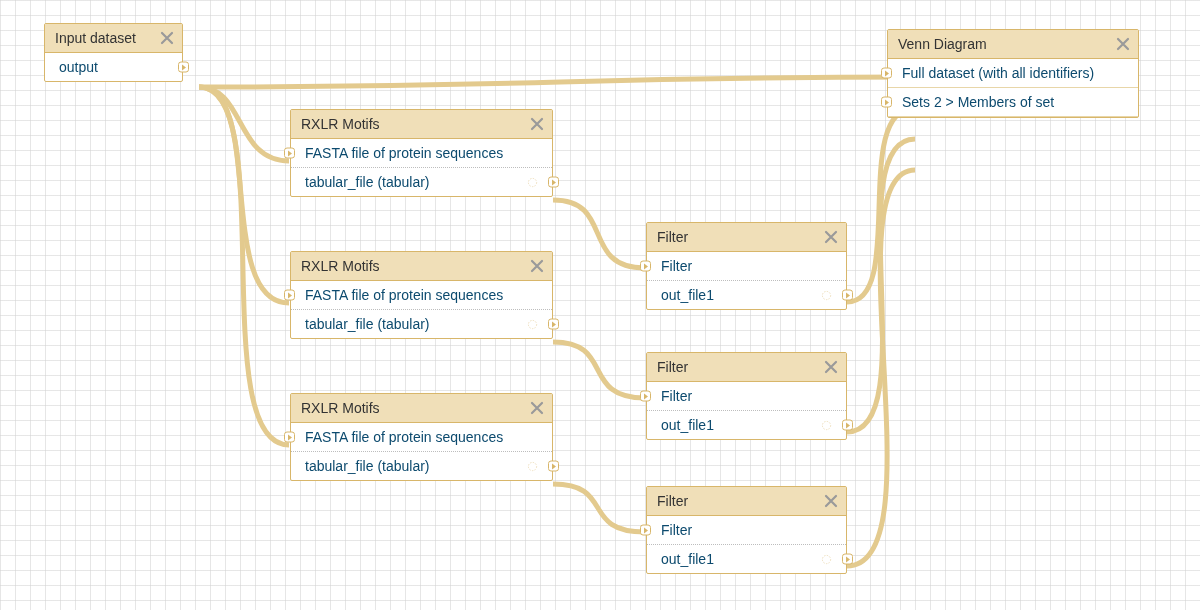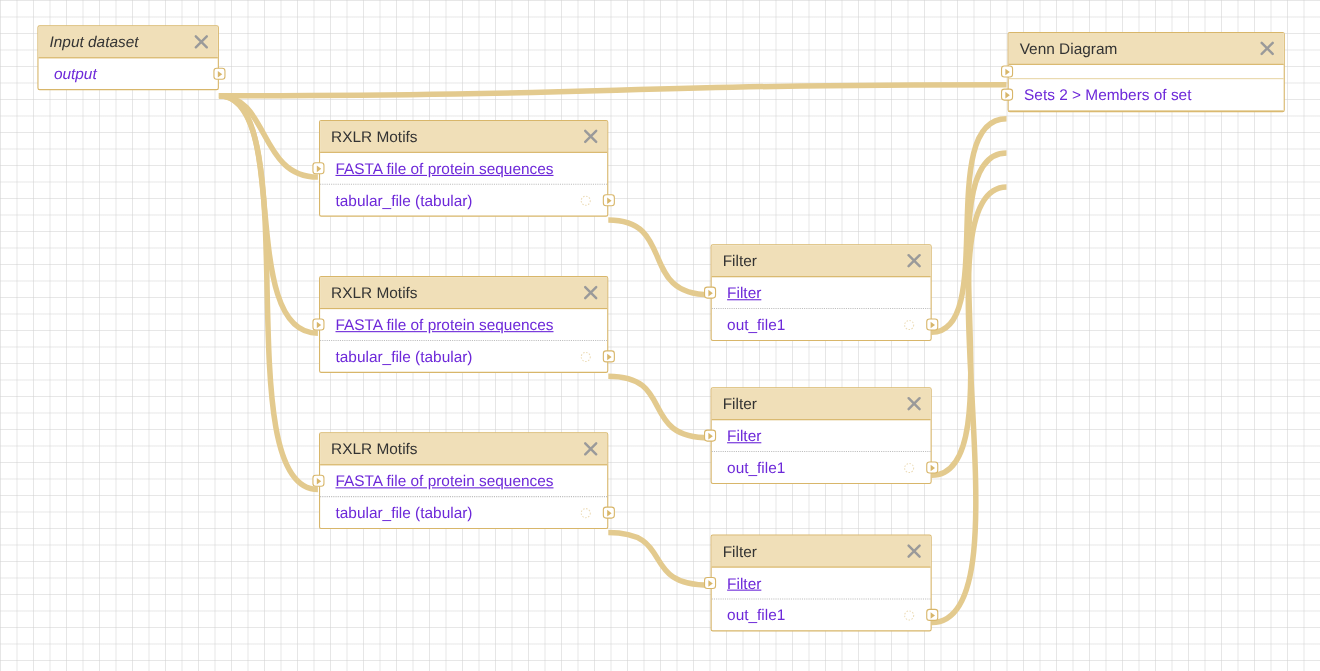--- a/index.html
+++ b/index.html
@@ -40,25 +40,24 @@
     background: #f0dfb8;
     border-bottom: 1px solid #d8b66a;
     padding: 6px 10px;
     font-weight: 400;
     color: #333;
     position: relative;
   }
   .node .row {
     padding: 6px 10px 6px 14px;
     position: relative;
-    color: #6d28d9;
+    color: #0c4a6e;
   }
   .node .row.dotted {
     border-bottom: 1px dotted #bdbdbd;
-    text-decoration: underline;
   }
   .node .row.thin {
     border-bottom: 1px solid #e8d6a8;
   }
   .port {
     position: absolute;
     top: 50%;
     transform: translateY(-50%);
     width: 11px; height: 11px;
     border-radius: 3px;
@@ -118,21 +117,21 @@
 
   <path d="M 553 484 C 615 484, 580 532, 645 532"></path>
 
   <path d="M 847 302 C 907 302, 850 108, 915 108"></path>
 
   <path d="M 847 432 C 925 432, 838 139, 915 139"></path>
 
   <path d="M 847 566 C 940 566, 830 170, 915 170"></path>
 </svg>
 
-<div class="node" style="left:34px; top:23px; width:165px;font-style:italic;">
+<div class="node" style="left:44px; top:23px; width:139px;">
   <div class="hdr">
     <span>Input dataset</span>
     <span class="x-icon">
         <svg viewBox="0 0 14 14">
           <path d="M2 2 L12 12 M12 2 L2 12" stroke="currentColor" stroke-width="2.2" stroke-linecap="round"></path>
         </svg>
       </span>
   </div>
   <div class="row">
     <span>output</span>
@@ -277,29 +276,30 @@
     <span>out_file1</span>
     <span class="gear-hollow" style="right:14px; top:9px;">
         <svg viewBox="0 0 12 12">
           <circle cx="6" cy="6" r="4.5" fill="none" stroke="currentColor" stroke-width="1" stroke-dasharray="1.5 1.5"></circle>
         </svg>
       </span>
     <span class="port right"></span>
   </div>
 </div>
 
-<div class="node" style="left:916px; top:29px; width:252px;">
+<div class="node" style="left:887px; top:29px; width:252px;">
   <div class="hdr">
     <span>Venn Diagram</span>
     <span class="x-icon">
         <svg viewBox="0 0 14 14">
           <path d="M2 2 L12 12 M12 2 L2 12" stroke="currentColor" stroke-width="2.2" stroke-linecap="round"></path>
         </svg>
       </span>
   </div>
   <div class="row thin">
     <span class="port left"></span>
+    <span>Full dataset (with all identifiers)</span>
   </div>
   <div class="row thin">
     <span class="port left"></span>
     <span>Sets 2 &gt; Members of set</span>
   </div>
 </div>
 
 </body></html>

